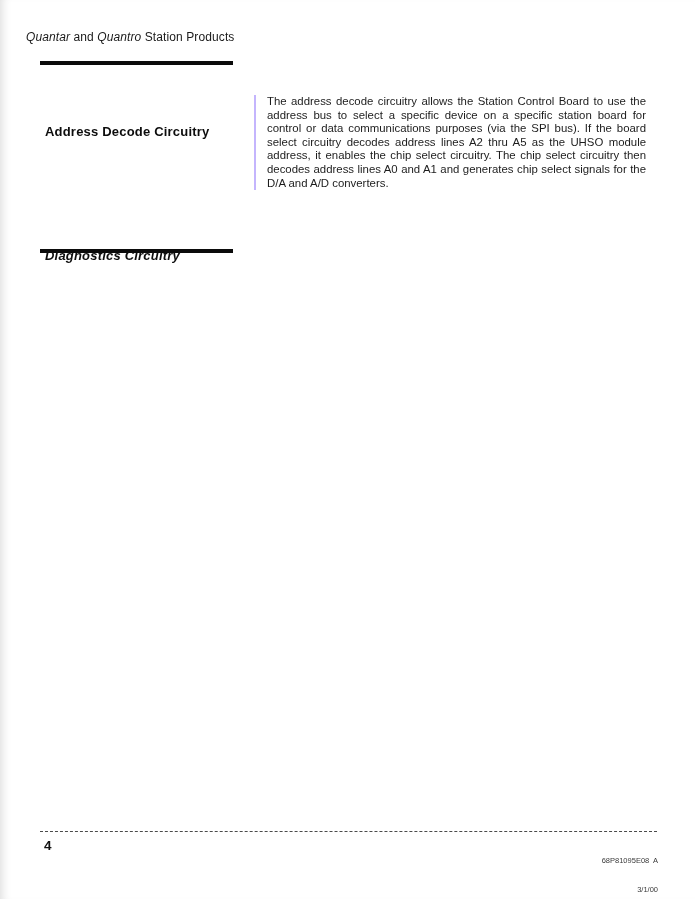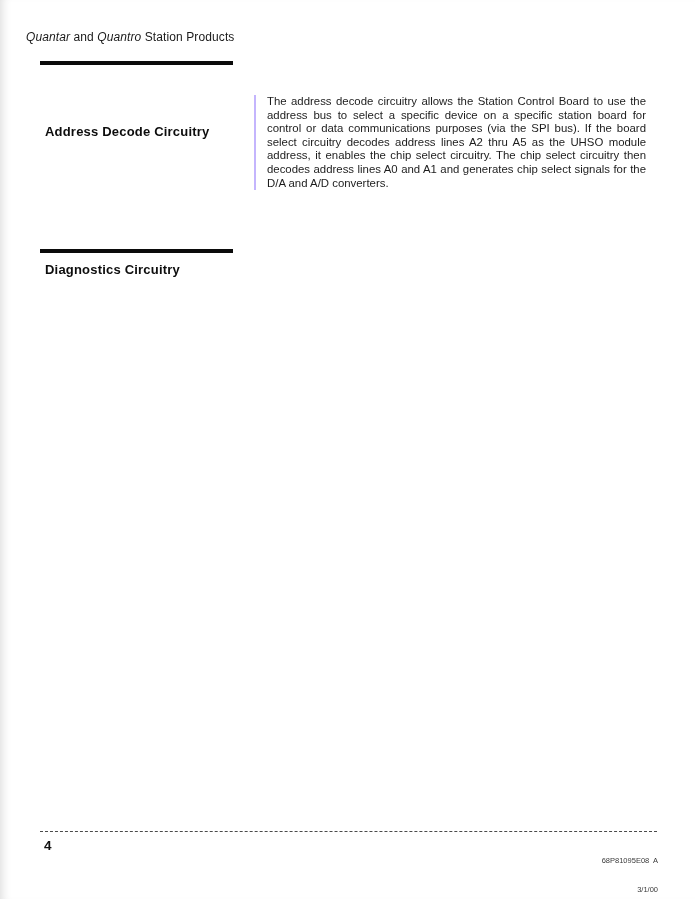--- a/index.html
+++ b/index.html
@@ -28,21 +28,21 @@
     background: #0b0b0b;
   }
   .rule-1 { top: 61px; }
   .rule-2 { top: 249px; }
   .section-title {
     position: absolute; left: 45px;
     font-size: 13px; font-weight: bold; color: #0d0d0d;
     letter-spacing: 0.2px; white-space: nowrap;
   }
   .title-1 { top: 76px; margin-top: 48px; }
-  .title-2 { top: 262px; }
+  .title-2 { top: 248px; font-style: italic; }
   .body-block {
     position: absolute; left: 254px; width: 392px;
     border-left: 2px solid #c4b5fd;
     padding-left: 11px;
     font-size: 11.4px; line-height: 13.6px;
     text-align: justify;
     color: #1c1c1c;
   }
   .body-1 { top: 95px; }
   .body-2 { top: 282px; }

